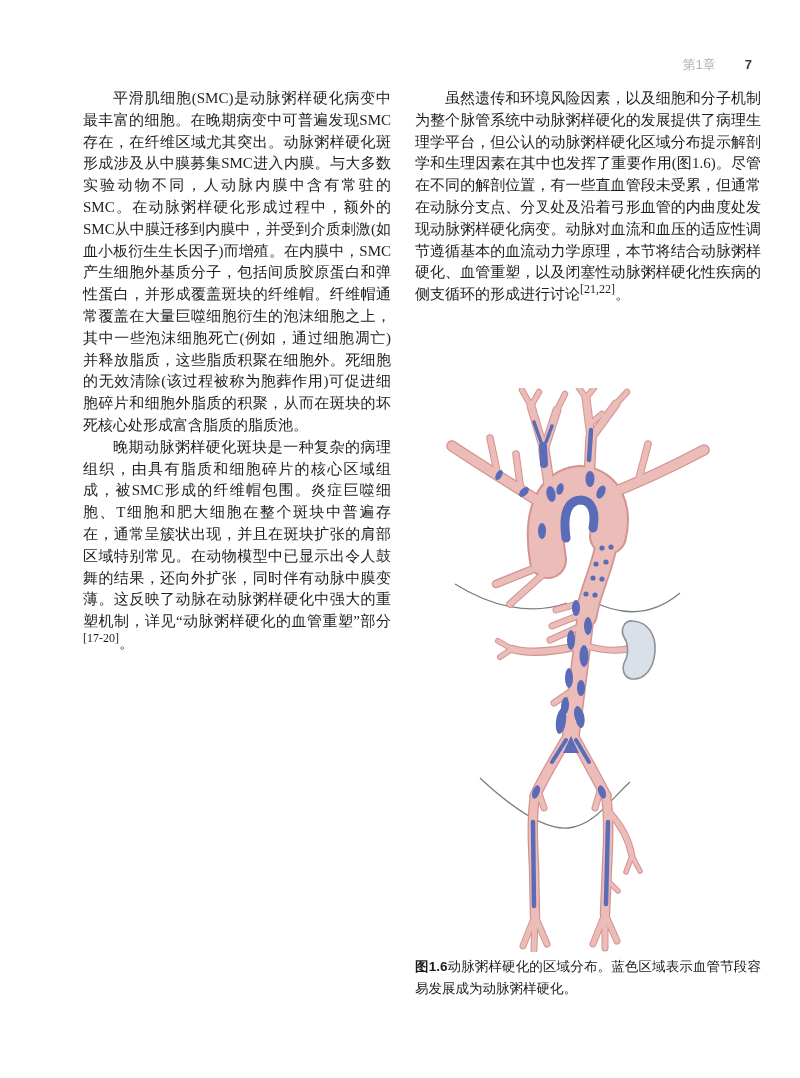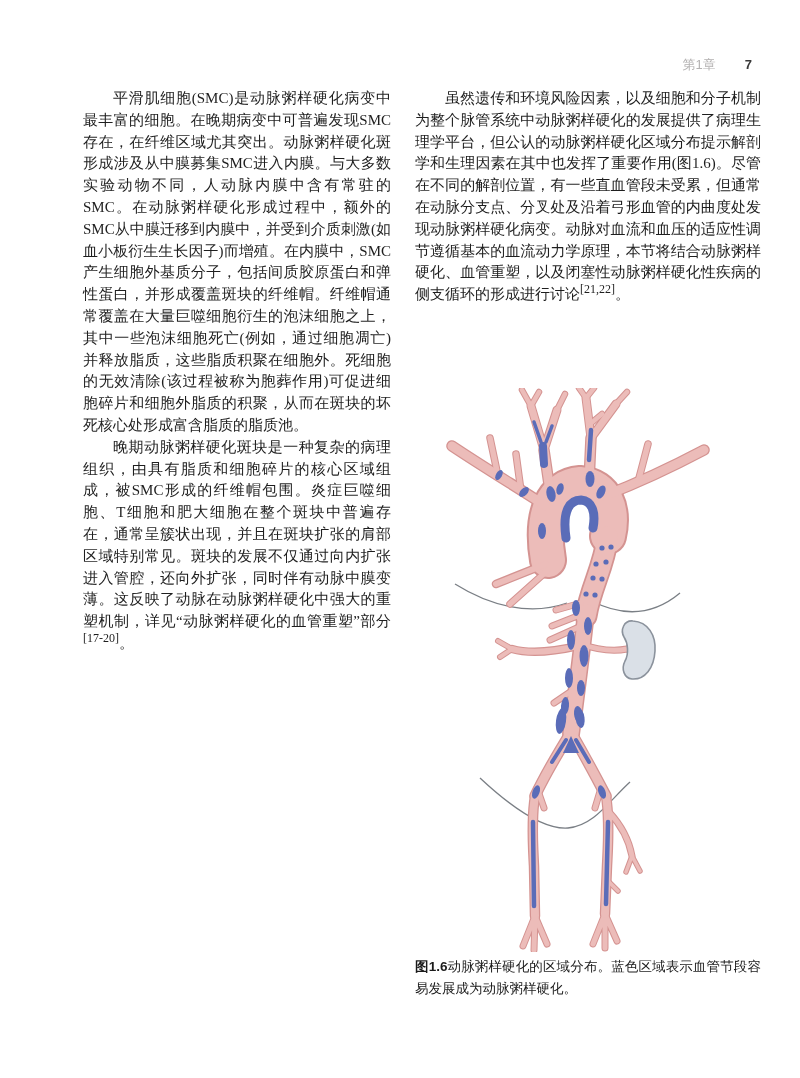--- a/index.html
+++ b/index.html
@@ -61,21 +61,21 @@
 </head>
 <body>
 
 <div class="page-header">
   <span class="chapter-label">第1章</span>
   <span class="page-number">7</span>
 </div>
 
 <div class="col-left">
   <p class="indent">平滑肌细胞(SMC)是动脉粥样硬化病变中最丰富的细胞。在晚期病变中可普遍发现SMC存在，在纤维区域尤其突出。动脉粥样硬化斑形成涉及从中膜募集SMC进入内膜。与大多数实验动物不同，人动脉内膜中含有常驻的SMC。在动脉粥样硬化形成过程中，额外的SMC从中膜迁移到内膜中，并受到介质刺激(如血小板衍生生长因子)而增殖。在内膜中，SMC产生细胞外基质分子，包括间质胶原蛋白和弹性蛋白，并形成覆盖斑块的纤维帽。纤维帽通常覆盖在大量巨噬细胞衍生的泡沫细胞之上，其中一些泡沫细胞死亡(例如，通过细胞凋亡)并释放脂质，这些脂质积聚在细胞外。死细胞的无效清除(该过程被称为胞葬作用)可促进细胞碎片和细胞外脂质的积聚，从而在斑块的坏死核心处形成富含脂质的脂质池。</p>
-  <p class="indent"><span>晚期动脉粥样硬化斑块是一种复杂的病理组织，由具有脂质和细胞碎片的核心区域组成，被SMC形成的纤维帽包围。炎症巨噬细胞、T细胞和肥大细胞在整个斑块中普遍存在，通常呈簇状出现，并且在斑块扩张的肩部区域特别常见。斑块的发展不仅通过向内扩张进入管腔，还向外扩张，同时伴有动脉中膜变薄。这反映了动脉在动脉粥样硬化中强大的重塑机制，详见“动脉粥样硬化的血管重塑”部分</span><sup class="ref">[17-20]</sup><span>。</span></p>
+  <p class="indent"><span>晚期动脉粥样硬化斑块是一种复杂的病理组织，由具有脂质和细胞碎片的核心区域组成，被SMC形成的纤维帽包围。炎症巨噬细胞、T细胞和肥大细胞在整个斑块中普遍存在，通常呈簇状出现，并且在斑块扩张的肩部区域特别常见。在动物模型中已显示出令人鼓舞的结果，还向外扩张，同时伴有动脉中膜变薄。这反映了动脉在动脉粥样硬化中强大的重塑机制，详见“动脉粥样硬化的血管重塑”部分</span><sup class="ref">[17-20]</sup><span>。</span></p>
 </div>
 
 <div class="col-right">
   <p class="body-p indent"><span>虽然遗传和环境风险因素，以及细胞和分子机制为整个脉管系统中动脉粥样硬化的发展提供了病理生理学平台，但公认的动脉粥样硬化区域分布提示解剖学和生理因素在其中也发挥了重要作用(图1.6)。尽管在不同的解剖位置，有一些直血管段未受累，但通常在动脉分支点、分叉处及沿着弓形血管的内曲度处发现动脉粥样硬化病变。动脉对血流和血压的适应性调节遵循基本的血流动力学原理，本节将结合动脉粥样硬化、血管重塑，以及闭塞性动脉粥样硬化性疾病的侧支循环的形成进行讨论</span><sup class="ref">[21,22]</sup><span>。</span></p>
 </div>
 
 <div class="figure-wrap">
   <svg width="290" height="564" viewBox="0 0 290 564" xmlns="http://www.w3.org/2000/svg">
 
     <g class="guide">

